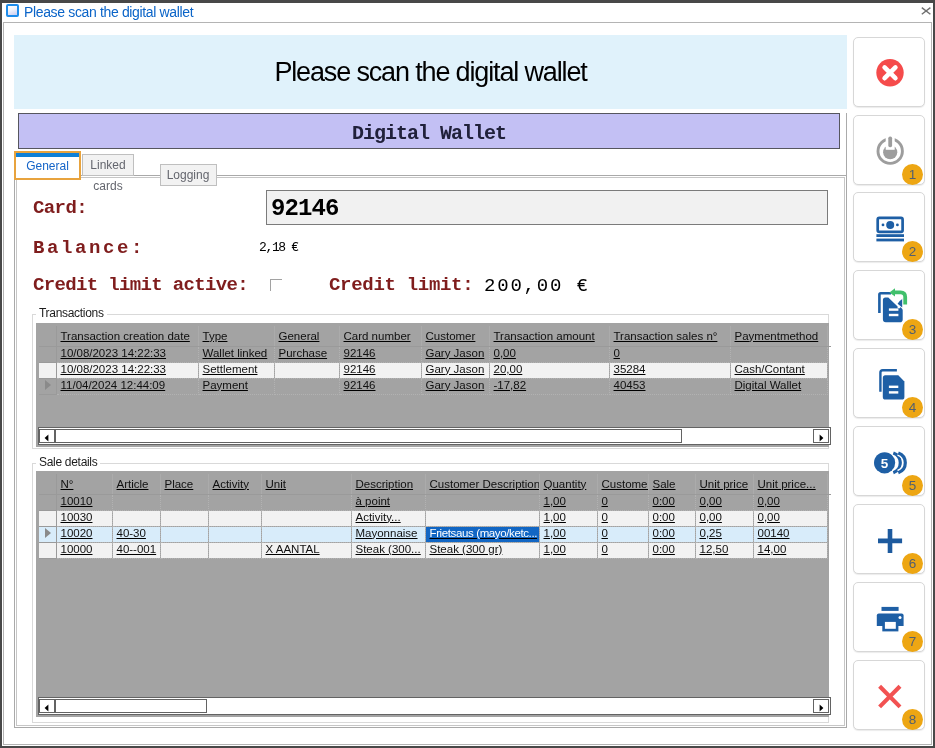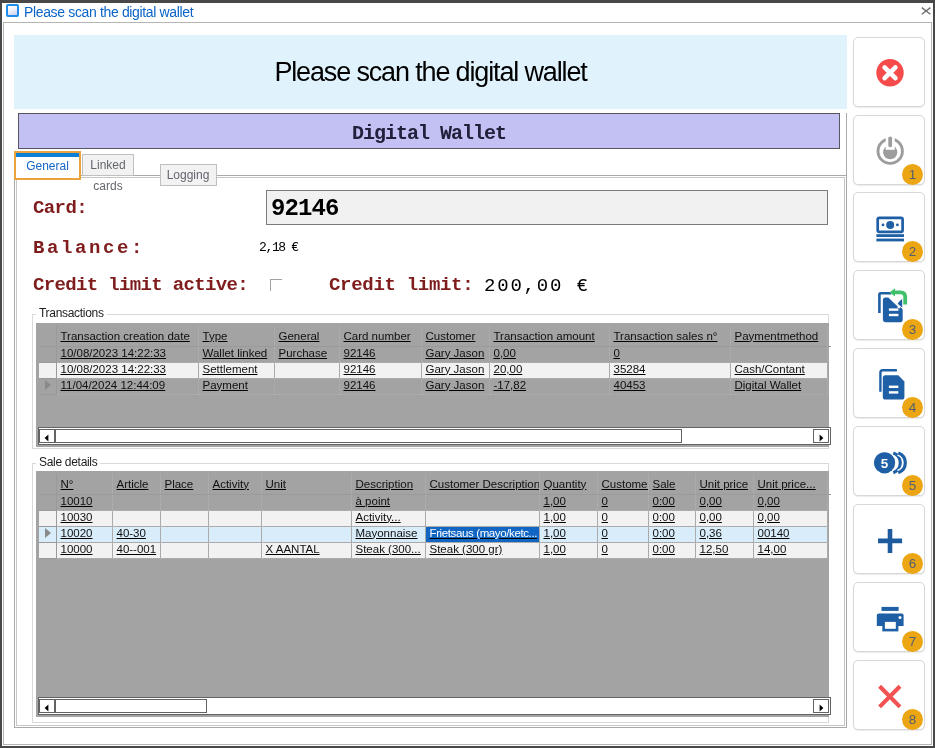--- a/index.html
+++ b/index.html
@@ -241,21 +241,21 @@
           <td>10020</td>
           <td>40-30</td>
           <td></td>
           <td></td>
           <td></td>
           <td>Mayonnaise</td>
           <td class="selcell" style="">Frietsaus (mayo/ketc...</td>
           <td>1,00</td>
           <td>0</td>
           <td>0:00</td>
-          <td>0,36</td>
+          <td>0,25</td>
           <td>00140</td>
         </tr>
 <tr class="alt">
           <td class="sel"></td>
           <td>10000</td>
           <td>40--001</td>
           <td></td>
           <td></td>
           <td>X AANTAL</td>
           <td>Steak (300...</td>

